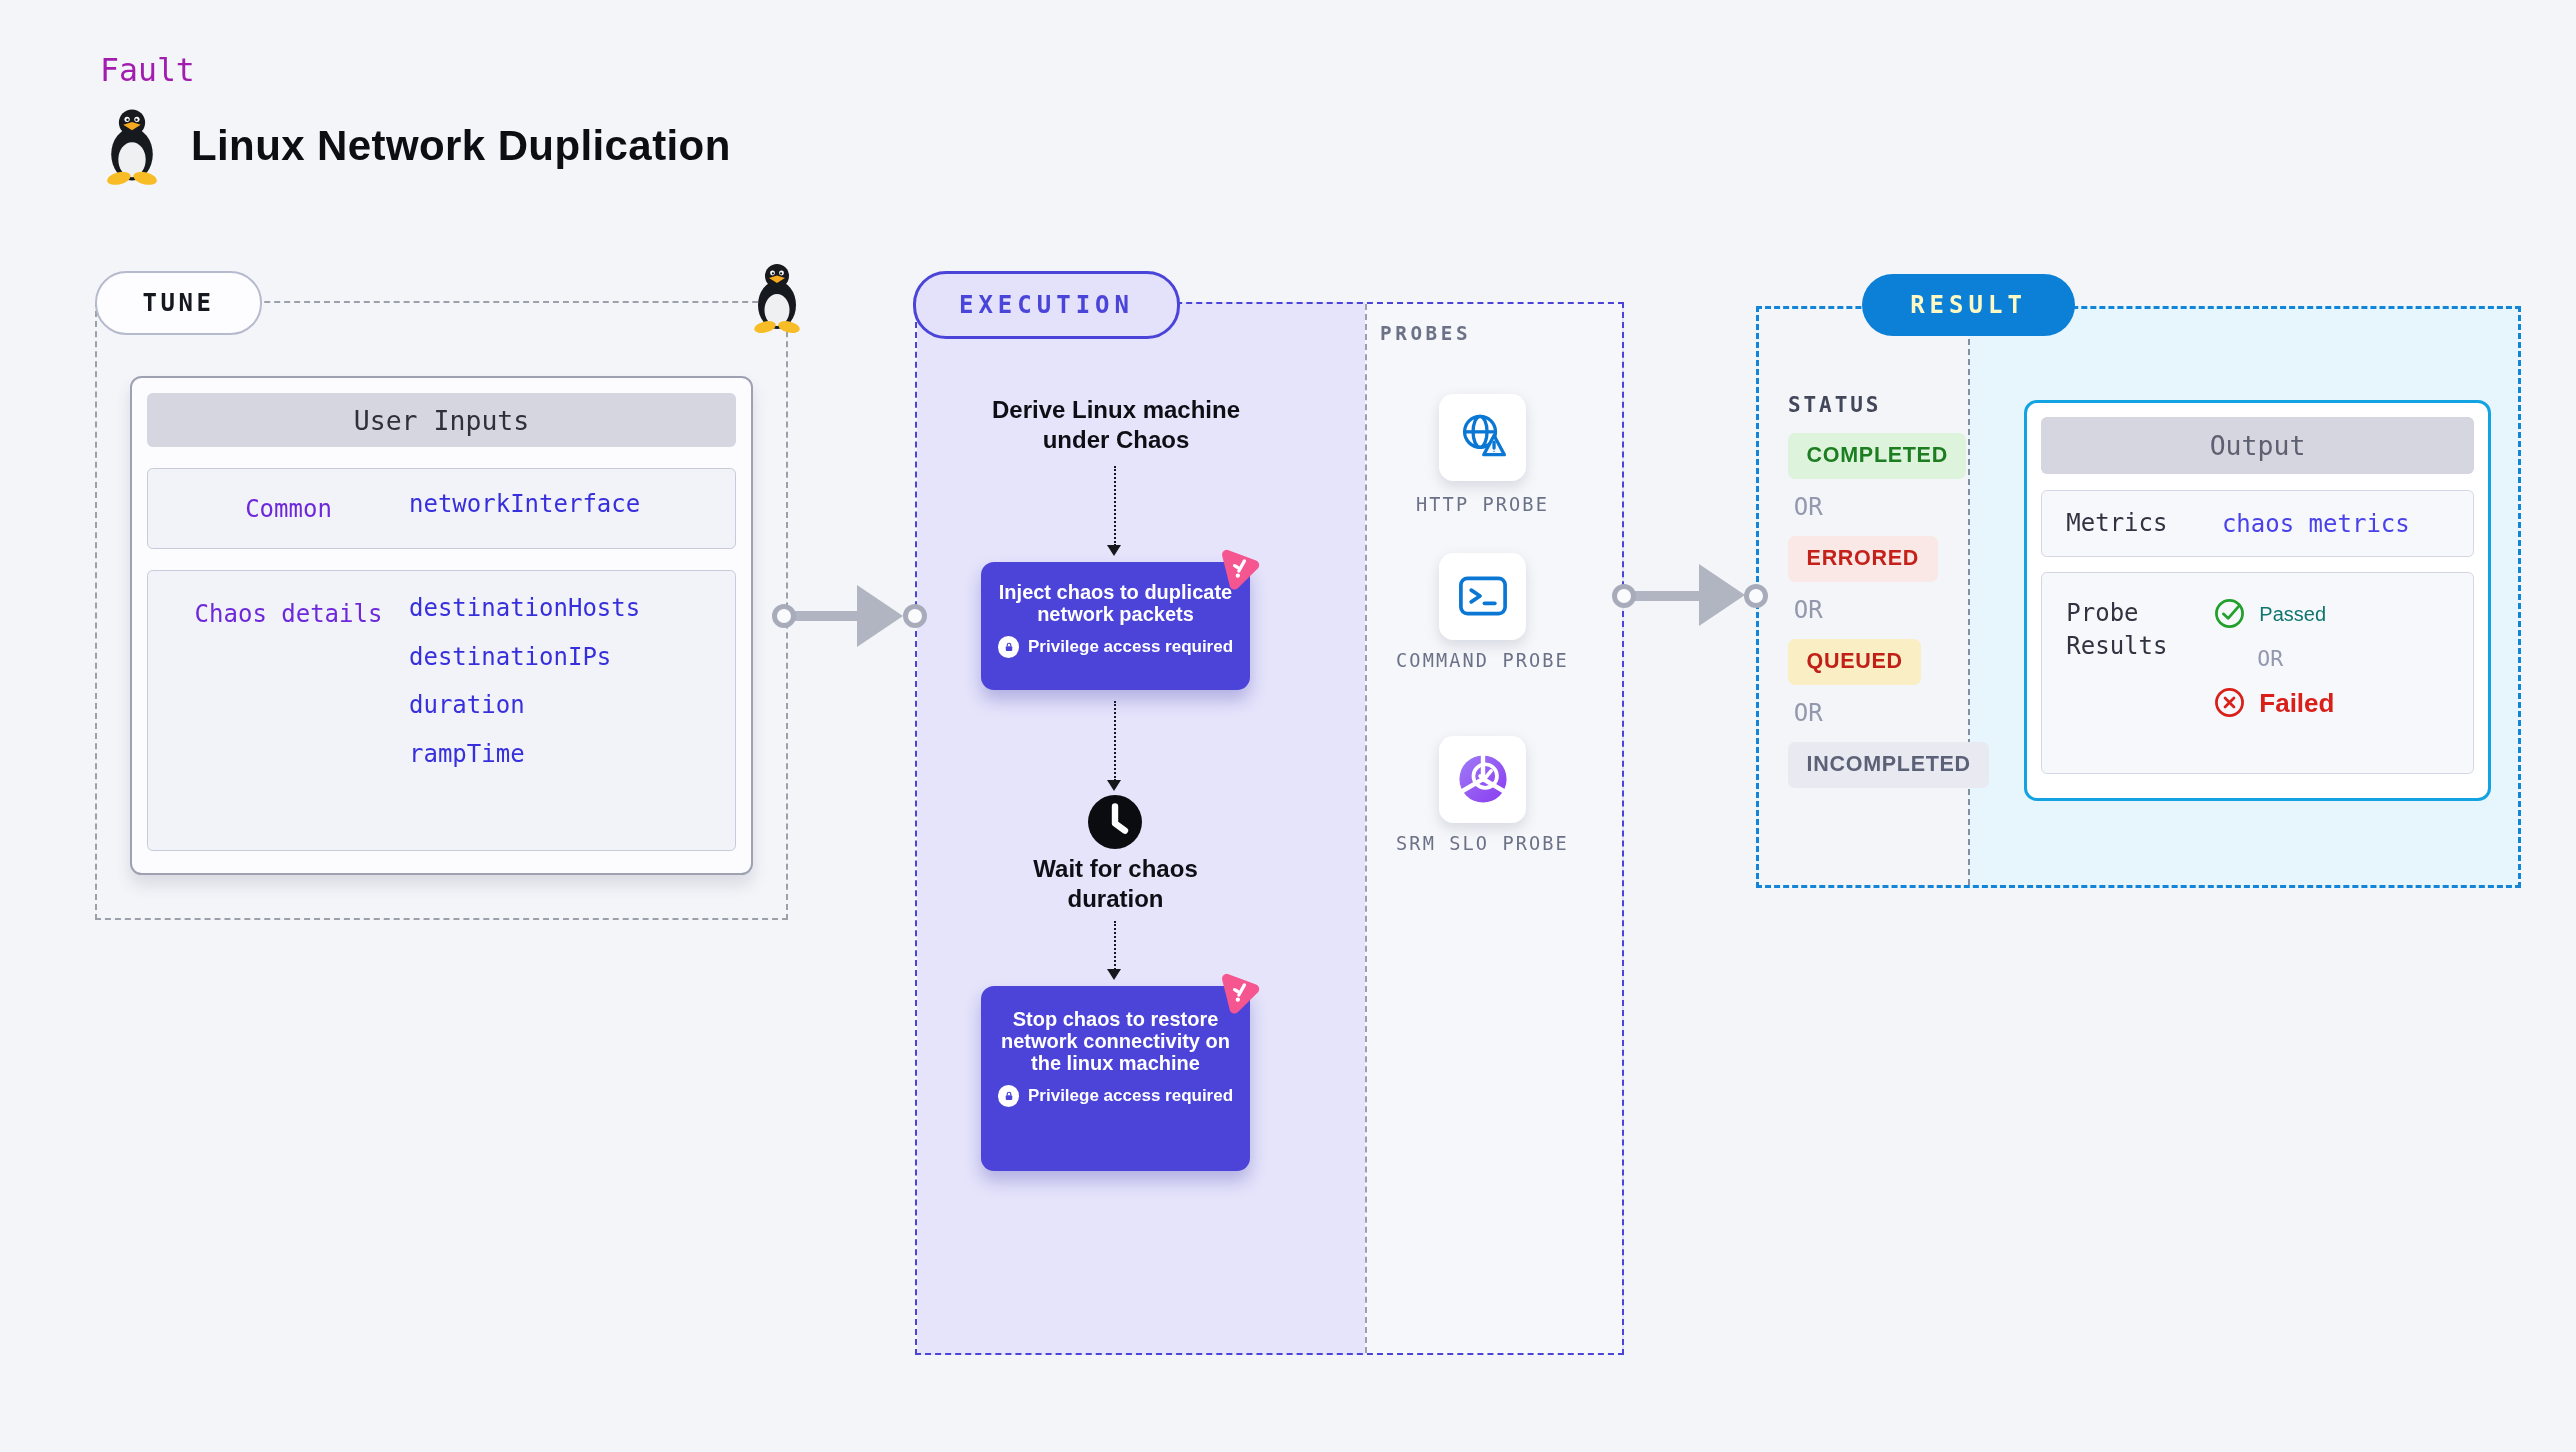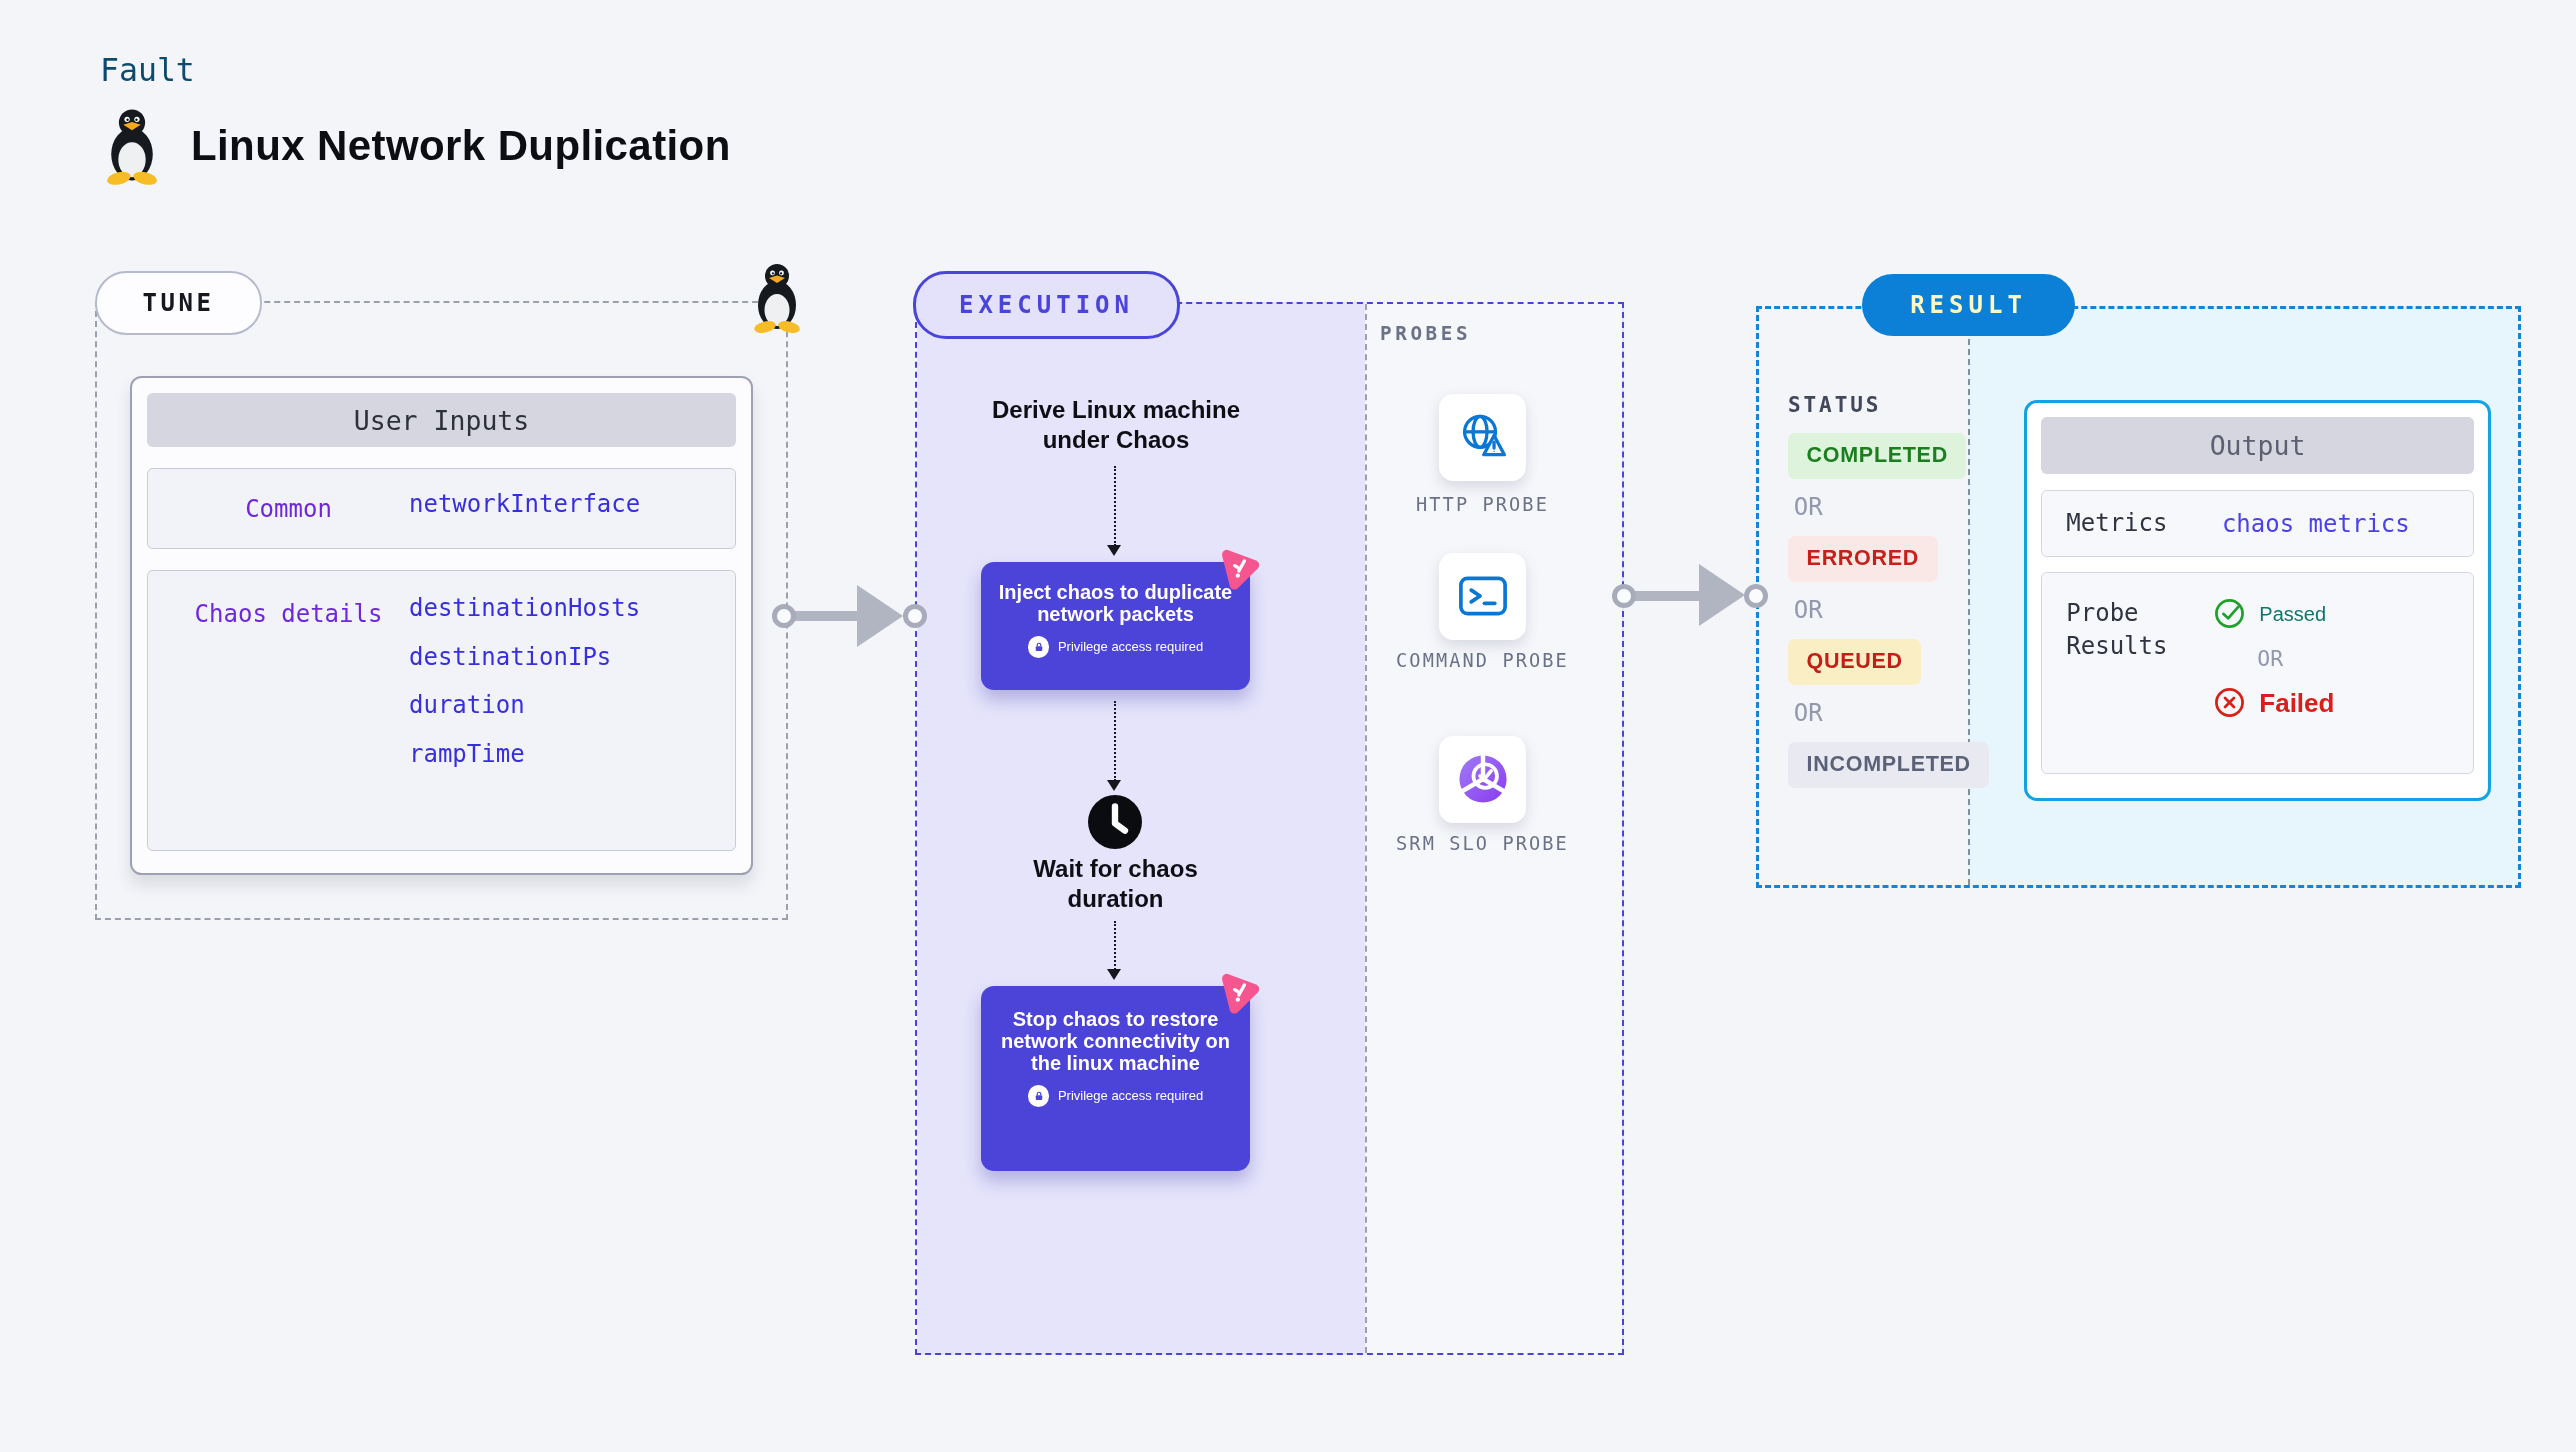--- a/index.html
+++ b/index.html
@@ -2,21 +2,21 @@
 <html style="font-size:11.5px"><head>
 <meta charset="utf-8">
 <style>
   html,body{margin:0;padding:0;background:#f4f5f9;}
   .stage{position:relative;width:2576px;height:1452px;background:#f4f5f9;overflow:hidden;
          font-family:"Liberation Sans","DejaVu Sans",sans-serif;}
   .abs{position:absolute;}
   .mono{font-family:"DejaVu Sans Mono","Liberation Mono",monospace;}
 
   
-  .fault-label{left:100px;top:52px;font-size:31.5px;color:#0c4a6e;}
+  .fault-label{left:100px;top:52px;font-size:31.5px;color:#a21caf;}
   .title-row{left:97px;top:106px;display:flex;align-items:center;gap:24px;}
   .tux-large{width:70px;height:79px;}
   .tux-large svg,.tux-small svg{width:100%;height:100%;}
   .page-title{margin:0;font-size:42px;font-weight:800;color:#0c0e13;letter-spacing:0.4px;}
 
   
   .pill{display:flex;align-items:center;justify-content:center;font-weight:bold;z-index:6;}
   .tune-pill{left:95px;top:271px;width:163px;height:60px;background:#fdfdff;border:2.1px solid #b6bacd;
              border-radius:31.5px;font-size:24px;letter-spacing:3.6px;color:#15181f;}
   .exec-pill{left:913px;top:271px;width:261px;height:62px;background:#e3e2fa;border:3.6px solid #4b44d9;
@@ -63,21 +63,21 @@
   .conn3{left:1114px;top:921px;height:49px;}
   .chaos-card{left:981px;width:269px;background:#4c43d9;border-radius:13px;box-sizing:border-box;
               box-shadow:0 10px 17px rgba(45,38,160,.28);z-index:4;}
   .inject-card{top:562px;min-height:128px;padding-top:18.6px;}
   .stop-card{top:986px;min-height:185px;padding-top:21.5px;}
   .chaos-title{color:#fff;font-weight:bold;font-size:20px;line-height:22px;text-align:center;padding:0 15.8px;}
   .priv-row{display:flex;align-items:center;justify-content:center;gap:8.6px;margin-top:11.5px;padding-bottom:17px;}
   .lock-badge{width:21.5px;height:21.5px;border-radius:50%;background:#fff;display:flex;align-items:center;
               justify-content:center;flex:none;}
   .lock-badge svg{width:12px;height:12px;}
-  .priv-text{color:#fff;font-size:13px;}
+  .priv-text{color:#fff;font-size:17px;font-weight:bold;}
   .chaos-spark{position:absolute;right:-11.5px;top:-15.8px;width:44px;height:44px;transform:rotate(-6deg);}
   .chaos-spark svg{width:100%;height:100%;}
   .clock{left:1088px;top:795px;width:54px;height:54px;z-index:3;}
   .clock svg{width:100%;height:100%;}
 
   
   .probes-title{left:1380px;top:322px;font-size:19.3px;font-weight:bold;letter-spacing:3.6px;color:#6b7187;z-index:3;}
   .probe-card{left:1439px;width:87px;height:87px;background:#ffffff;border-radius:14.3px;
               box-shadow:0 5.7px 13px rgba(80,90,120,.18);display:flex;align-items:center;
               justify-content:center;z-index:3;}

